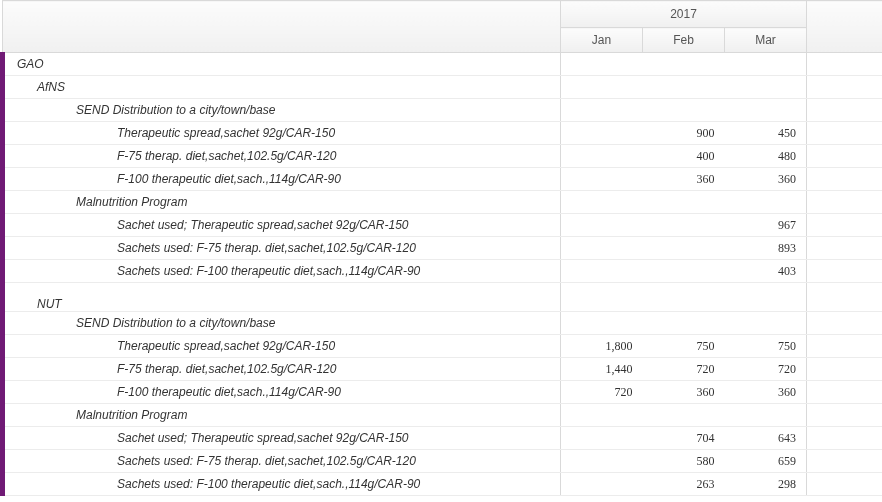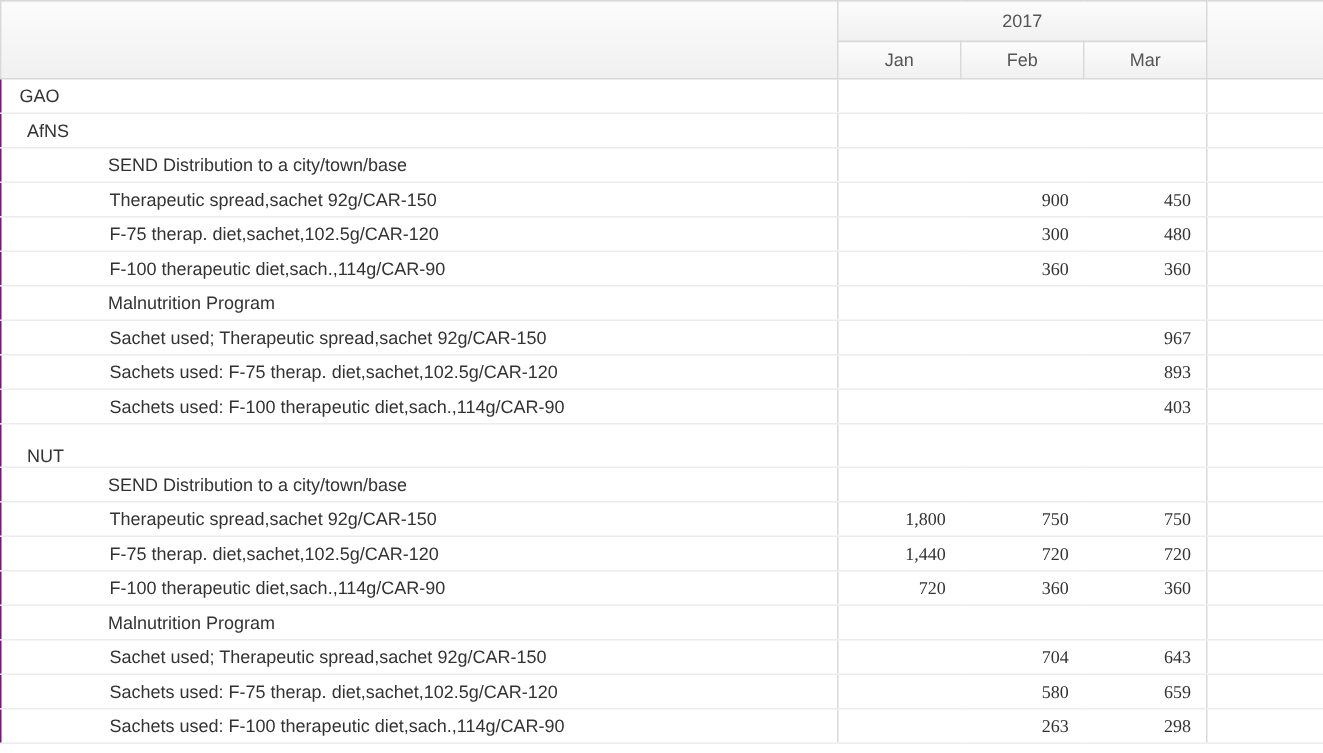--- a/index.html
+++ b/index.html
@@ -37,36 +37,37 @@
   }
 
   tbody tr { height: 23px; }
   tbody td {
     border-bottom: 1px solid #ececec;
     padding: 0;
     white-space: nowrap;
     overflow: hidden;
   }
   tbody td.label {
-    border-left: 1px solid #701a75;
+    border-left: 5px solid #701a75;
+    font-style: italic;
   }
   tbody td.val {
     text-align: right;
     padding-right: 10px;
     color: #333;
     font-family: Liberation Serif, serif;
   }
   tbody td.tail {
     border-right: none;
   }
 
   .ind0 { padding-left: 12px; }
-  .ind1 { padding-left: 17px; }
+  .ind1 { padding-left: 32px; }
   .ind2 { padding-left: 71px; }
-  .ind3 { padding-left: 72px; }
+  .ind3 { padding-left: 72px; margin-left: 40px; }
 
   .v-outer-left  { border-left: 1px solid #d9d9d9; margin-top: 17px; }
 </style>
 </head>
 <body>
 
 <table class="table">
   <colgroup>
     <col class="col-label">
     <col class="col-val">
@@ -111,21 +112,21 @@
       <tr>
         <td class="label"><span class="ind3" style="display: inline-block;">Therapeutic spread,sachet 92g/CAR-150</span></td>
         <td class="val v-outer-left"></td>
         <td class="val">900</td>
         <td class="val">450</td>
         <td class="tail v-outer-left"></td>
       </tr>
       <tr>
         <td class="label"><span class="ind3" style="display: inline-block;">F-75 therap. diet,sachet,102.5g/CAR-120</span></td>
         <td class="val v-outer-left"></td>
-        <td class="val">300</td>
+        <td class="val">400</td>
         <td class="val">480</td>
         <td class="tail v-outer-left"></td>
       </tr>
       <tr>
         <td class="label"><span class="ind3" style="display: inline-block;">F-100 therapeutic diet,sach.,114g/CAR-90</span></td>
         <td class="val v-outer-left"></td>
         <td class="val">360</td>
         <td class="val">360</td>
         <td class="tail v-outer-left"></td>
       </tr>

